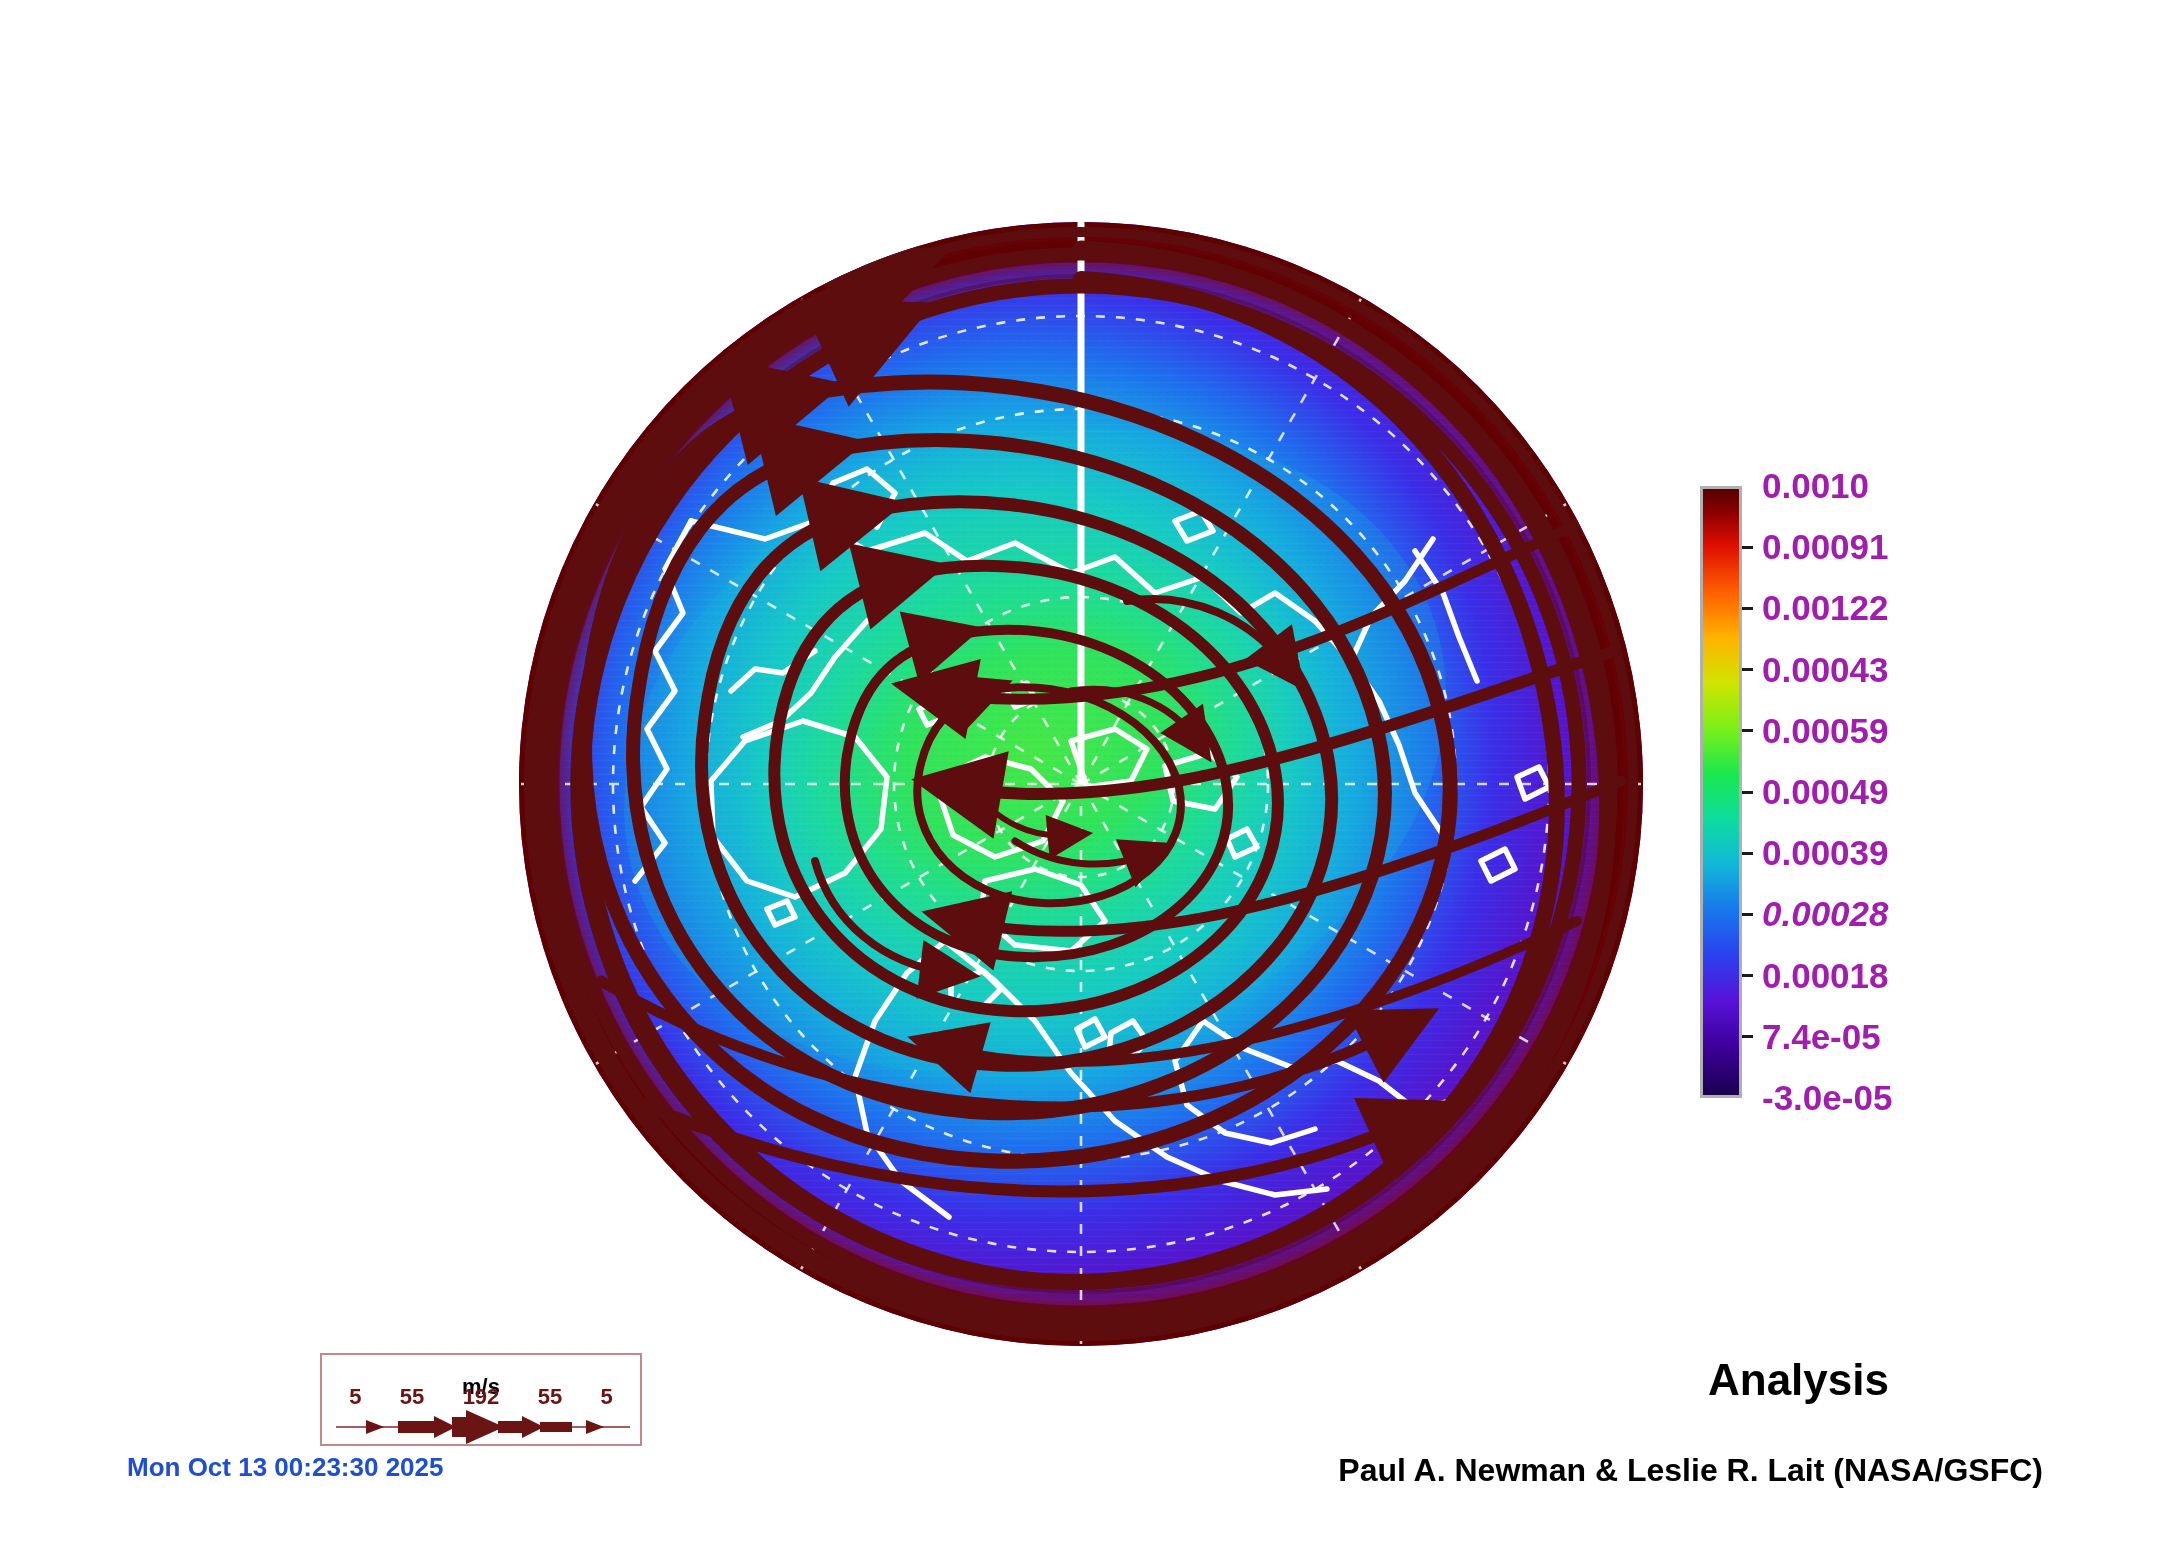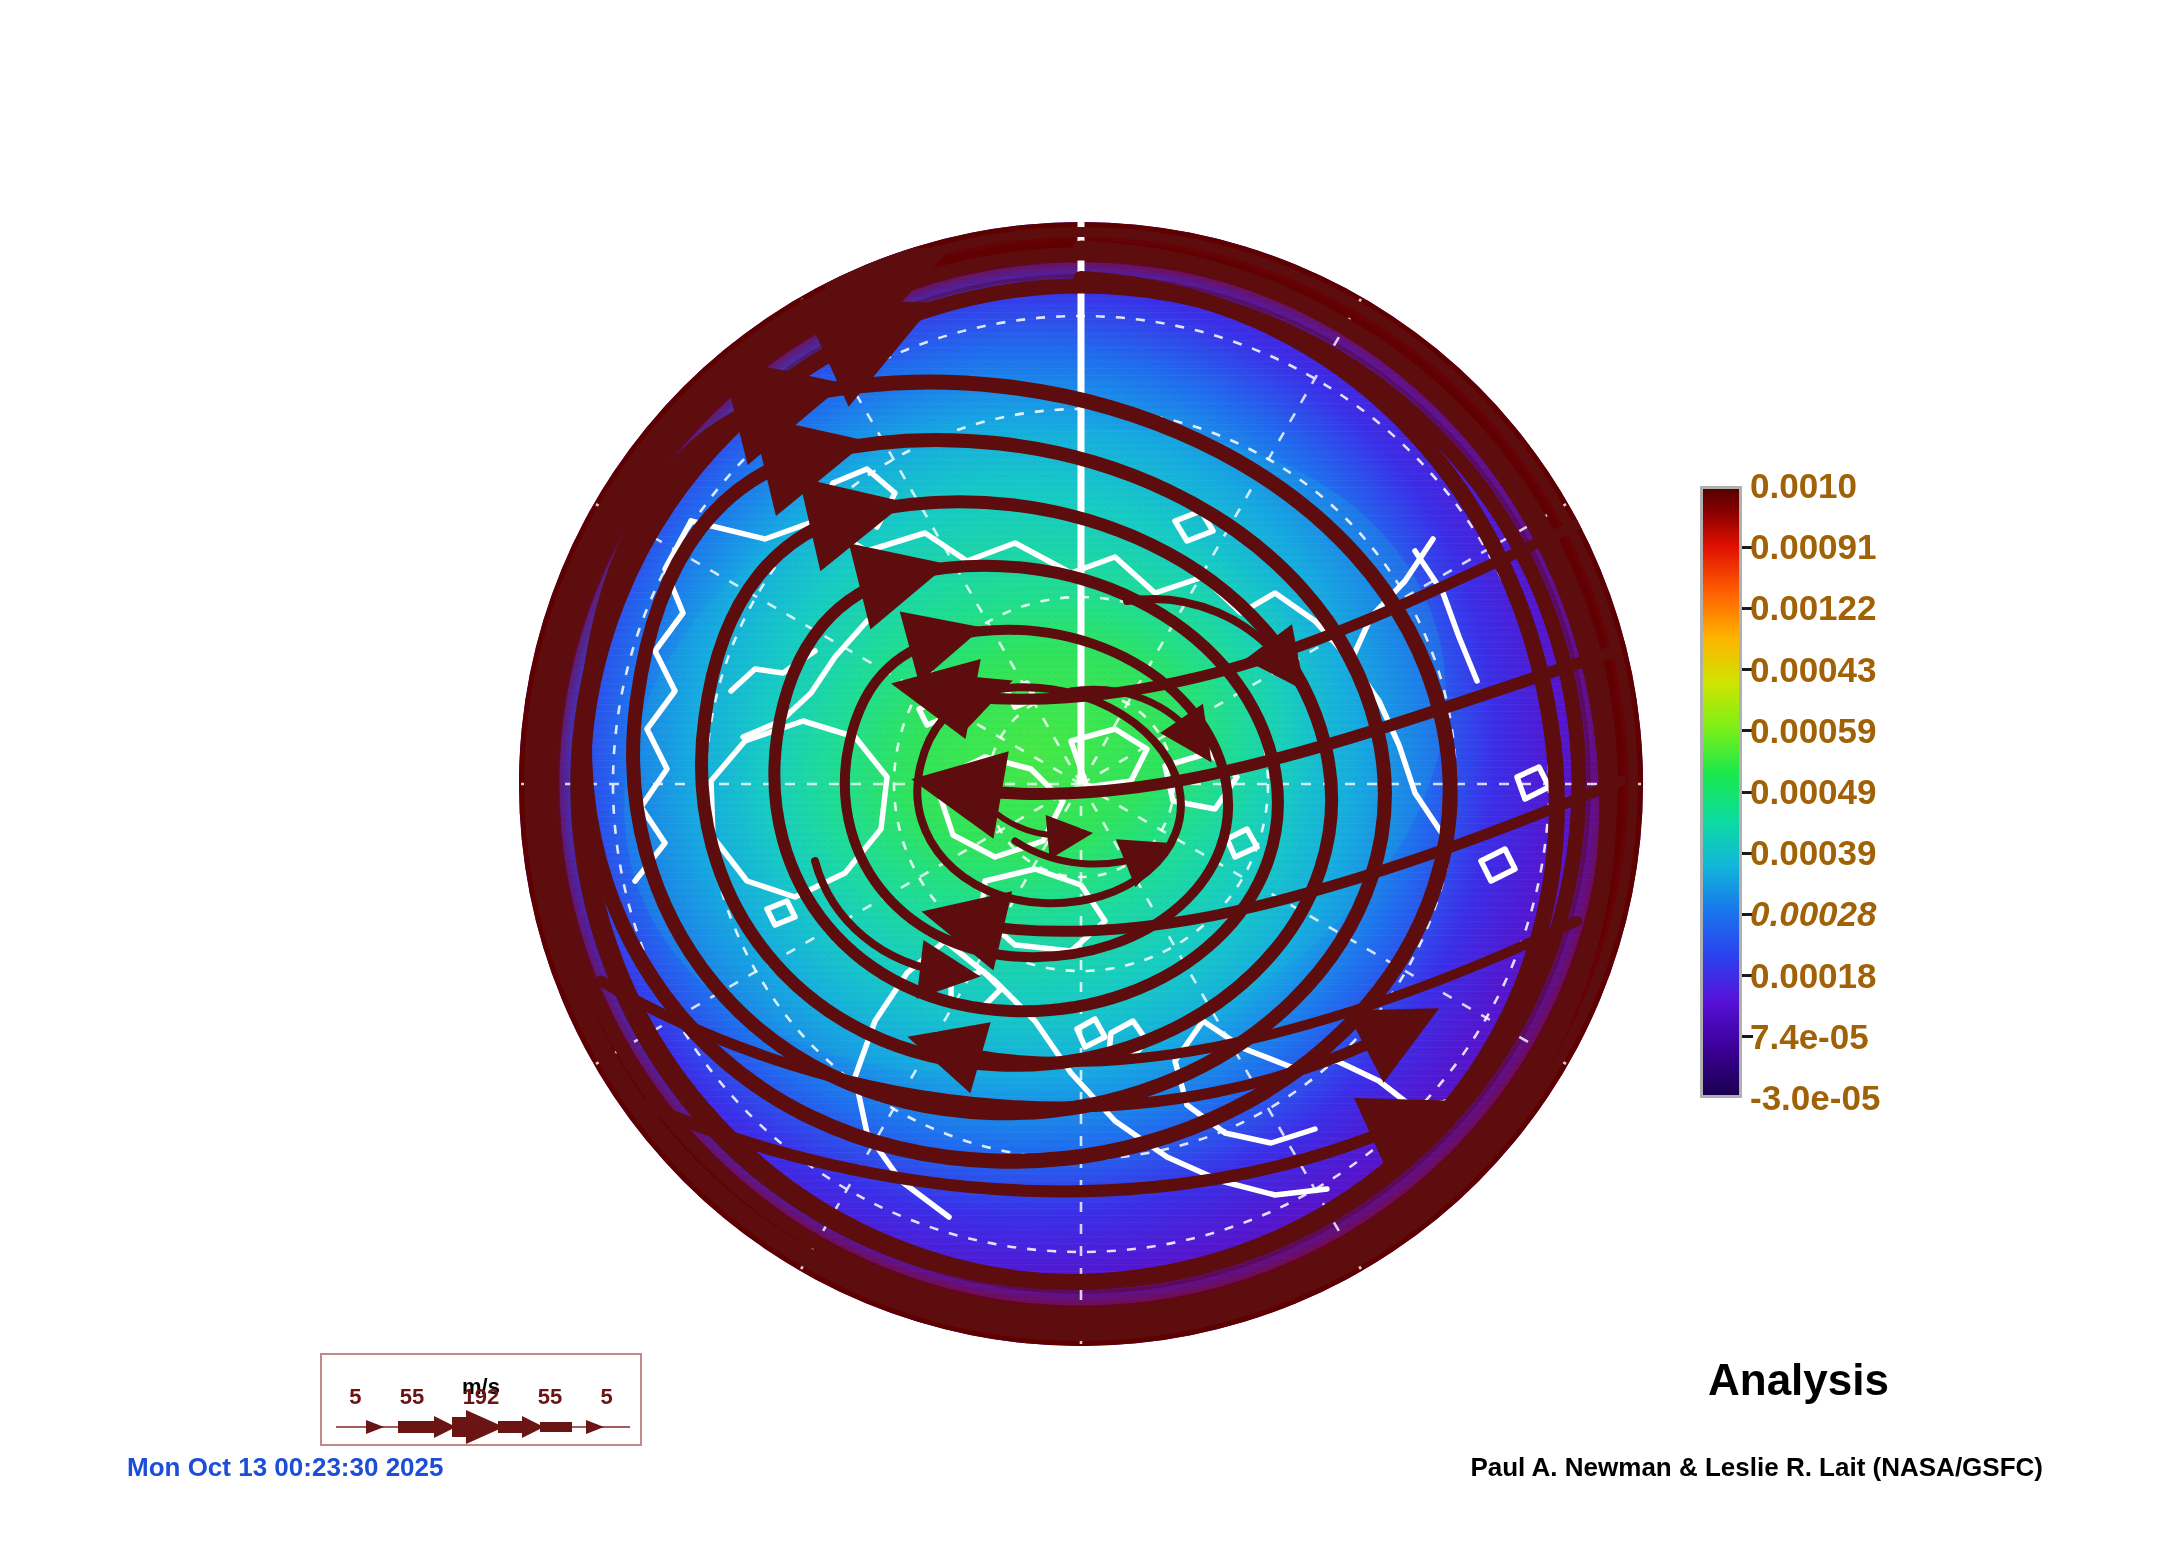--- a/index.html
+++ b/index.html
@@ -73,24 +73,24 @@
   }
   .cb-tick {
     position: absolute;
     left: 42px;
     width: 11px;
     height: 3px;
     background: #1a1a1a;
   }
   .cb-label {
     position: absolute;
-    left: 50px;
+    left: 62px;
     font-size: 35px;
     font-weight: bold;
-    color: #a16207;
+    color: #a21caf;
     white-space: nowrap;
     line-height: 1;
   }
 
   
   #wind-legend {
     position: absolute;
     left: 320px;
     top: 1353px;
     width: 322px;
@@ -144,21 +144,21 @@
     left: 127px;
     top: 1452px;
     font-size: 26px;
     font-weight: bold;
     color: #1d4ed8;
   }
   #attribution {
     position: absolute;
     right: 122px;
     top: 1452px;
-    font-size: 26px;
+    font-size: 32px;
     font-weight: bold;
     color: #000000;
     white-space: nowrap;
   }
 </style>
 </head>
 <body>
 
 <div id="page">
 

